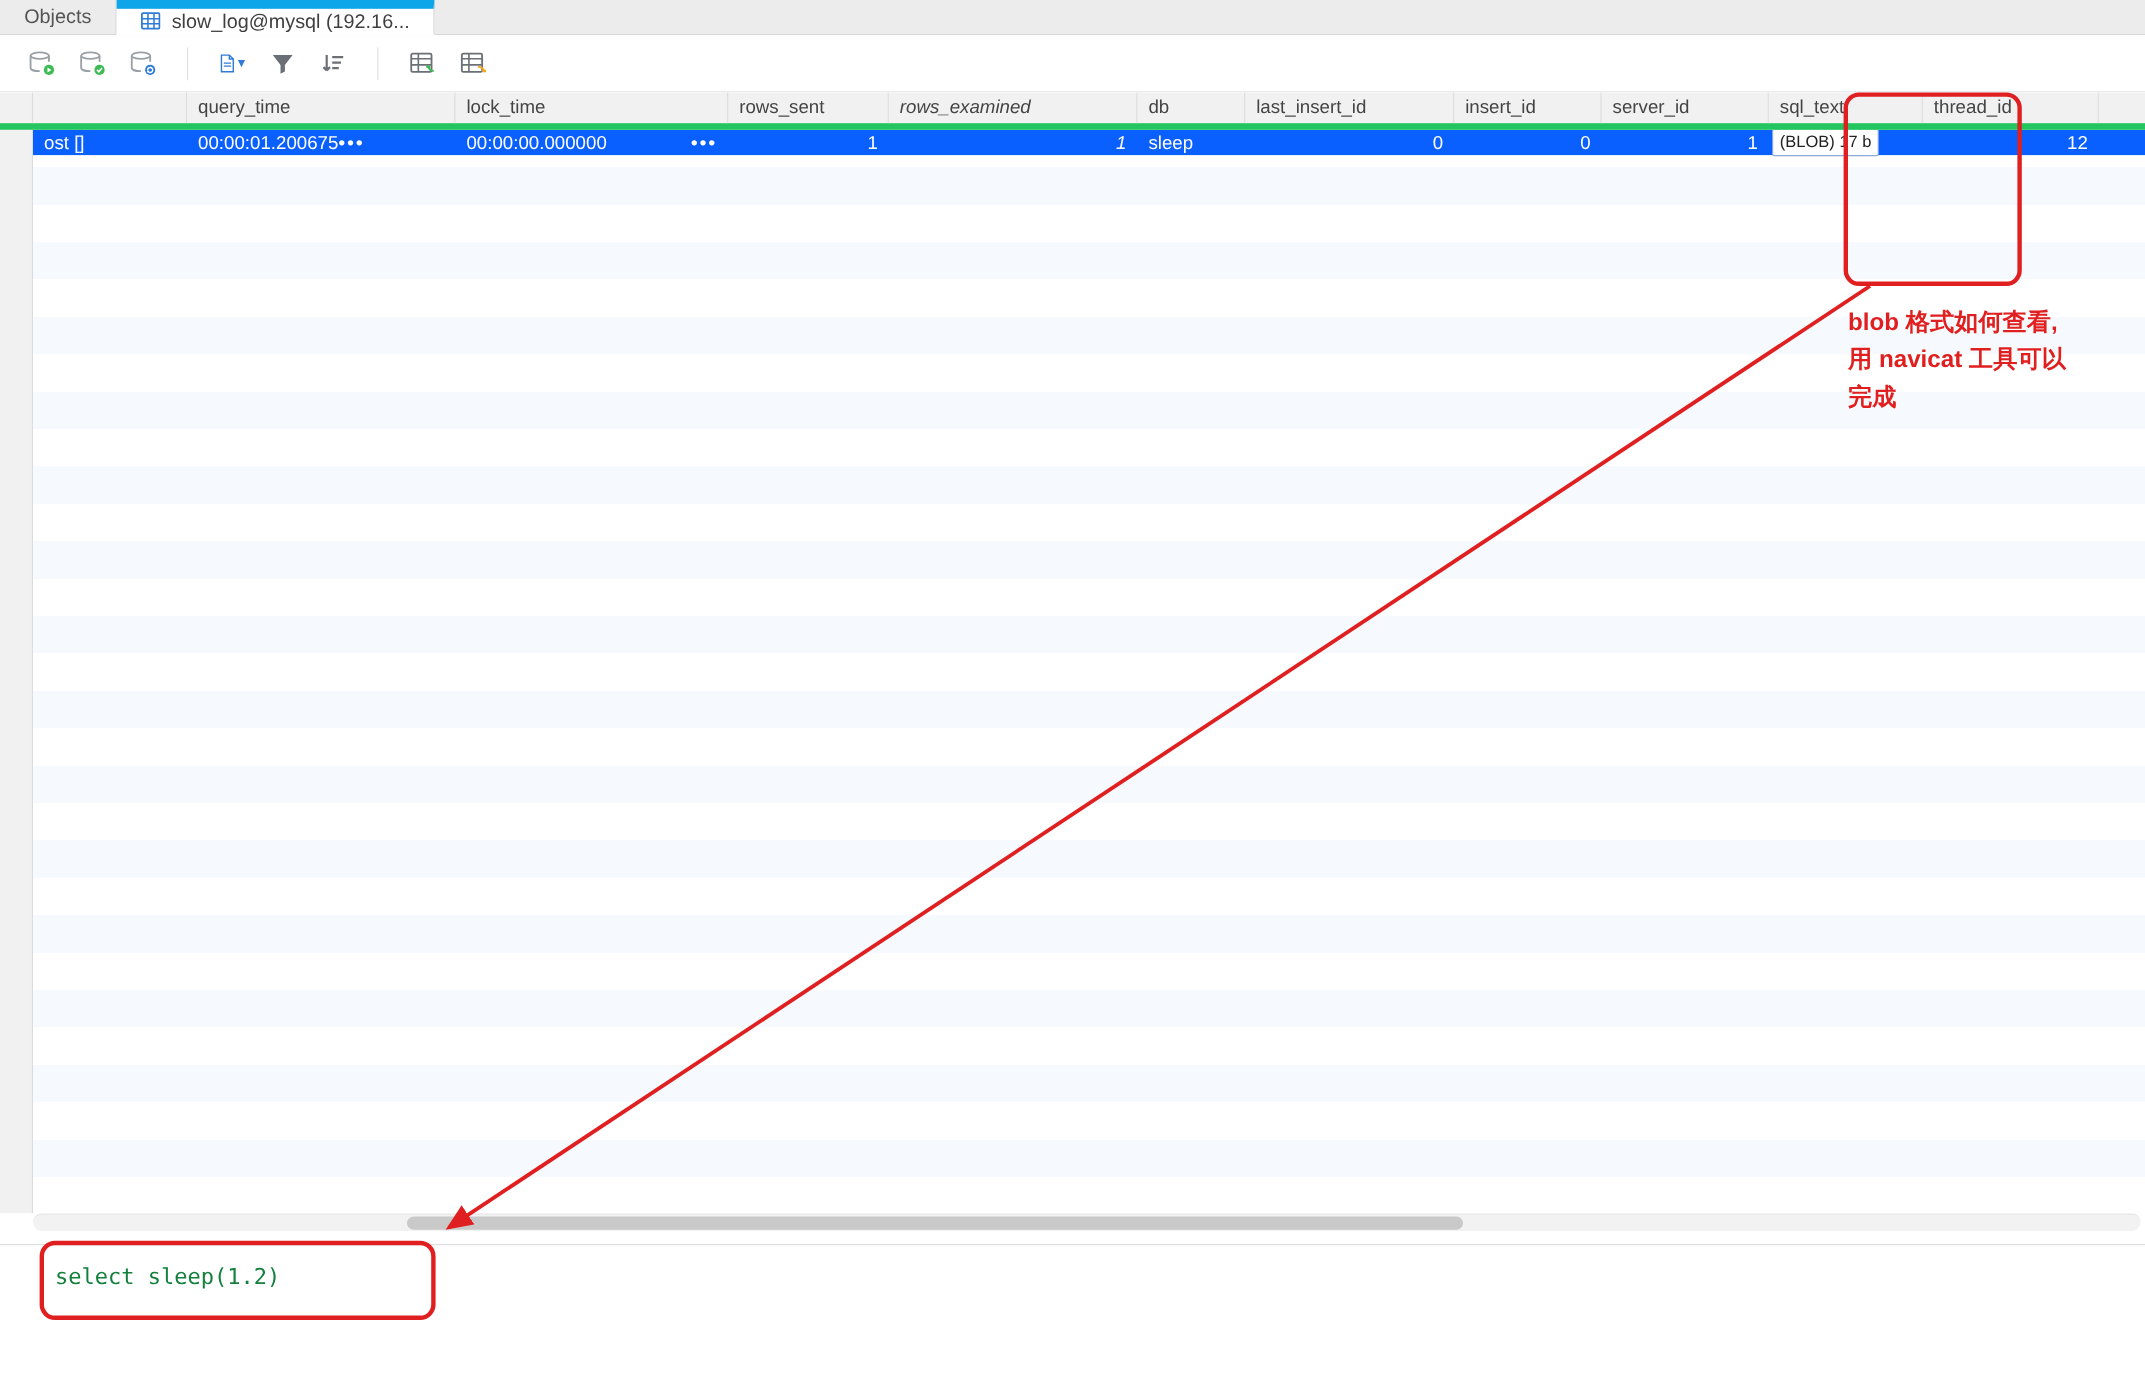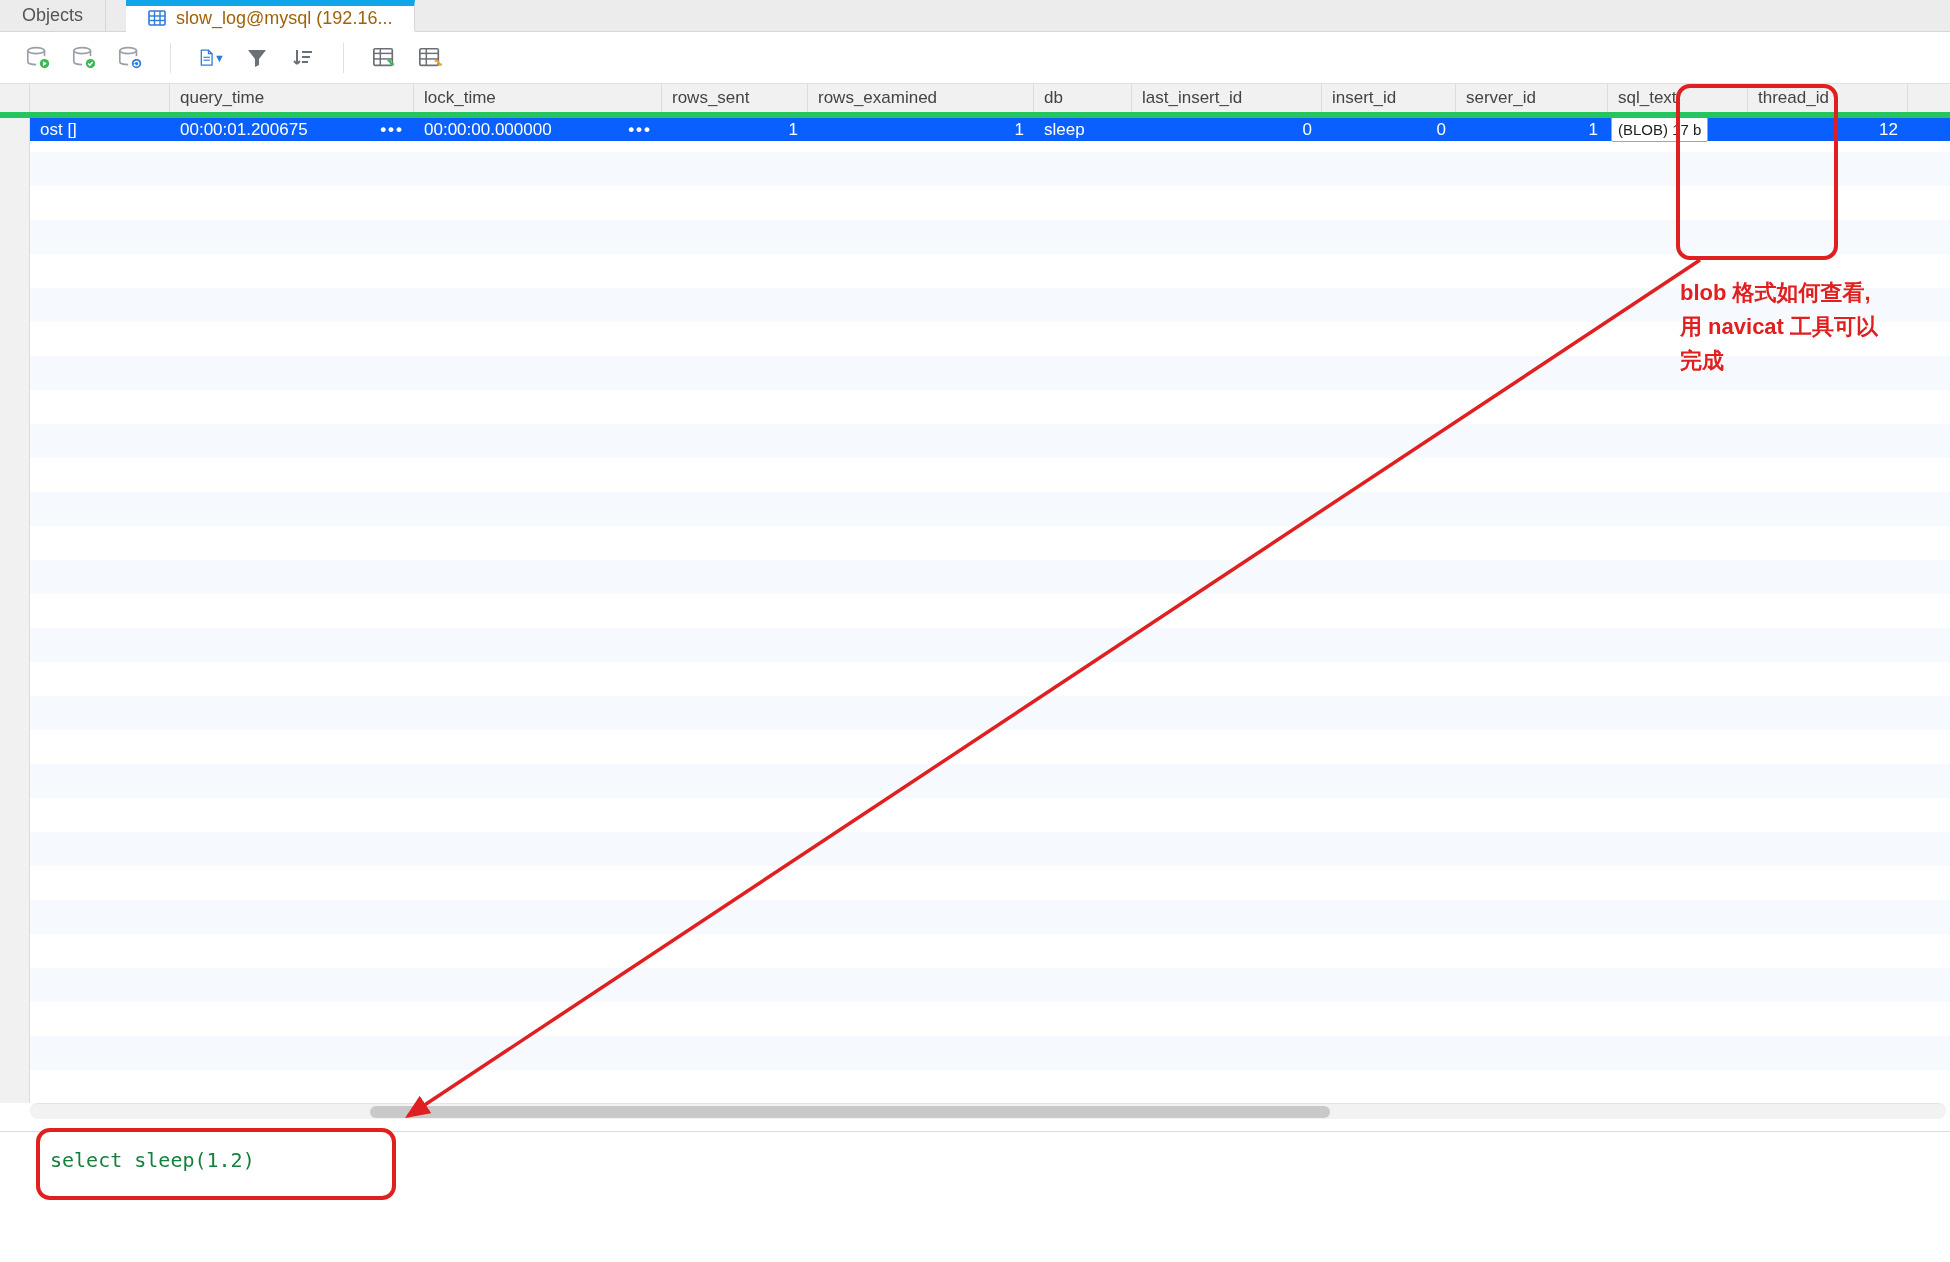--- a/index.html
+++ b/index.html
@@ -27,25 +27,24 @@
     align-items: center;
     padding: 0 22px;
     font-size: 18px;
     color: #555;
     cursor: pointer;
     gap: 10px;
     border-right: 1px solid #d6d6d6;
   }
   .tab.active {
     background: #ffffff;
-    color: #a16207;
-    border-top: 6px solid #0ea5e9;
+    color: #404040;
+    border-top: 8px solid #0ea5e9;
     border-bottom: 2px solid #ffffff;
     margin-bottom: -1px;
-    margin-left: 20px;
   }
   .tab .icon {
     display: inline-flex;
     width: 18px;
     height: 18px;
   }
 
   
   .toolbar {
     display: flex;
@@ -246,21 +245,21 @@
     font-size:15px;
   }
 
   .ellipsis-dots{font-weight:700;letter-spacing:2px;}
 
   
   .cw-user {width:140px;}
   .cw-qt   {width:244px;}
   .cw-lt   {width:248px;}
   .cw-rs   {width:146px;}
-  .cw-re   {width:226px;}
+  .cw-re   {width:226px;font-style:italic;}
   .cw-db   {width:98px;}
   .cw-li   {width:190px;}
   .cw-ii   {width:134px;}
   .cw-si   {width:152px;}
   .cw-st   {width:140px;}
   .cw-ti   {width:160px;}
 
 </style>
 </head>
 <body>
@@ -406,21 +405,21 @@
     <div class="grid-left-gutter"></div>
 
     <div class="grid-rows">
       <div class="data-row selected">
         <div class="row-gutter-cell">
           <span style="font-family:serif;font-style:italic;color:#777;">I</span>
         </div>
         <div class="cell cw-user">
             <span>ost []</span>
           </div>
-        <div class="cell cw-qt" style="justify-content:space-between;">
+        <div class="cell cw-qt" style="justify-content:flex-start;">
           <span>00:00:01.200675</span>
           <span class="ellipsis-dots">•••</span>
         </div>
         <div class="cell cw-lt" style="justify-content:space-between;">
           <span>00:00:00.000000</span>
           <span class="ellipsis-dots">•••</span>
         </div>
         <div class="cell cw-rs right">
             <span>1</span>
           </div>

